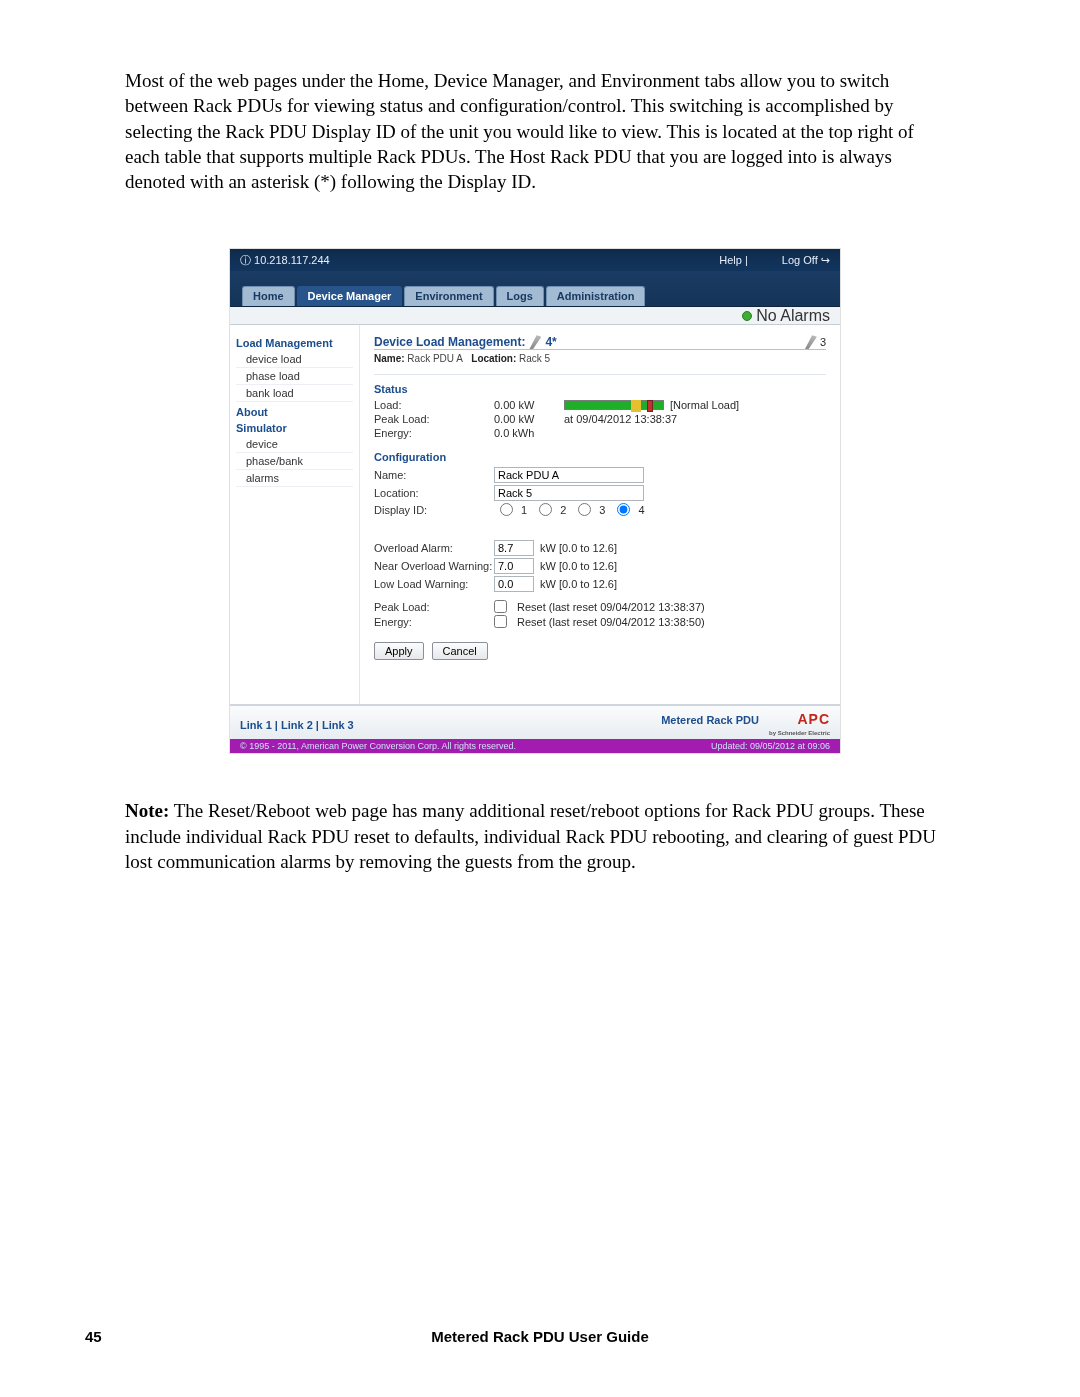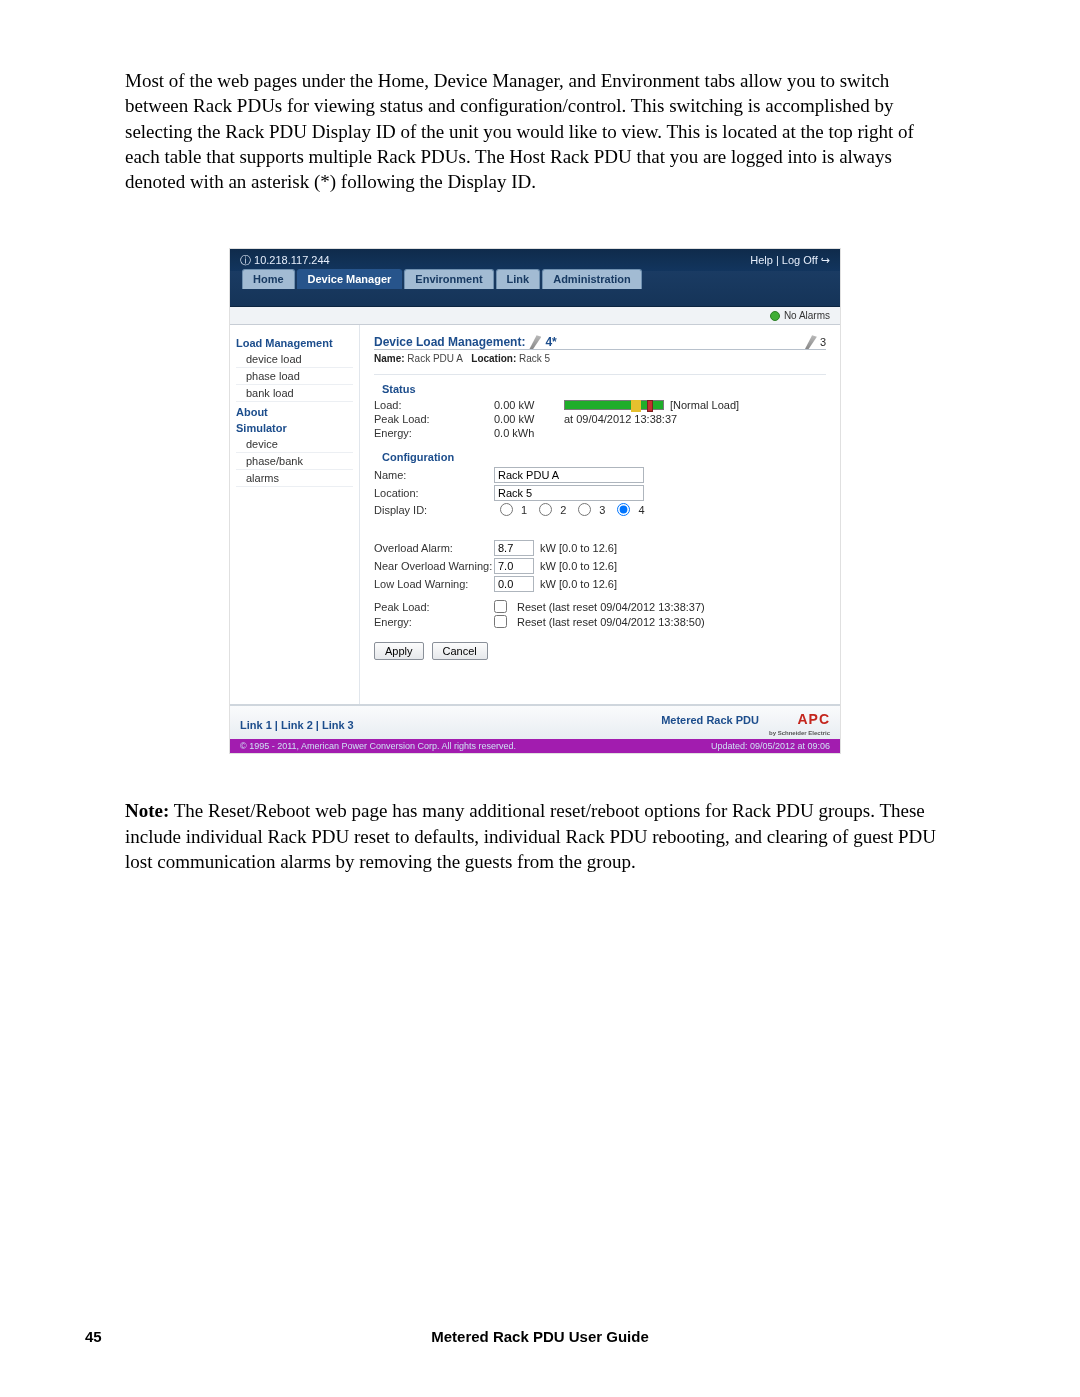--- a/index.html
+++ b/index.html
@@ -3,41 +3,41 @@
 <meta charset="utf-8">
 <style>
   * { box-sizing: border-box; margin: 0; padding: 0; }
   body { width: 1080px; height: 1397px; background: #fff; font-family: "Times New Roman", Times, serif; font-size: 19px; color: #000; position: relative; }
   .page { padding: 68px 135px 0 125px; }
   .intro { line-height: 1.33; margin-bottom: 55px; }
 
   
   .shot { width: 610px; margin: 0 auto 45px auto; font-family: Verdana, Arial, sans-serif; font-size: 11px; color: #2a2a2a; box-shadow: 0 0 0 1px rgba(0,0,0,.12); }
   .topbar { background: linear-gradient(#0f2b4b,#12355e); color: #e6eefb; height: 22px; padding: 0 10px; display: flex; justify-content: space-between; align-items: center; font-size: 11px; }
-  .topbar a { color: #e6eefb; text-decoration: none; }
+  .topbar a { color: #e6eefb; text-decoration: none; margin-left: 31px; }
   .tabsband { background: linear-gradient(#1a3b63,#153458); height: 36px; position: relative; border-bottom: 1px solid #0c2440; }
-  .tabs { position: absolute; left: 12px; bottom: 17px; display: flex; gap: 2px; }
+  .tabs { position: absolute; left: 12px; bottom: 0; display: flex; gap: 2px; }
   .tab { background: #a2bbd3; color: #183a62; padding: 3px 10px 4px 10px; border-radius: 3px 3px 0 0; font-size: 11px; font-weight: bold; cursor: pointer; border: 1px solid #6f90b0; border-bottom: none; }
   .tab.active { background: #27548b; color: #fff; border-color: #27548b; }
-  .alarmbar { background: #f0f3f6; height: 18px; display: flex; justify-content: flex-end; align-items: center; padding-right: 10px; font-size: 10px; color: #333; border-bottom: 1px solid #c7cdd5; }
+  .alarmbar { background: #f0f3f6; height: 18px; display: flex; justify-content: flex-end; align-items: center; padding-right: 10px; font-size: 16px; color: #333; border-bottom: 1px solid #c7cdd5; }
   .alarmbar .dot { width: 10px; height: 10px; border-radius: 50%; background: #3fae35; border: 1px solid #2c7f26; margin-right: 4px; }
 
   .workarea { display: flex; background: #fff; min-height: 380px; border-bottom: 1px solid #cfd6dd; }
   .sidebar { width: 130px; padding: 8px 6px; border-right: 1px solid #e1e6ec; }
   .sidebar .hdr { font-weight: bold; color: #1c4d8c; font-size: 11px; margin: 4px 0 2px 0; }
   .sidebar .item { color: #333; font-size: 11px; padding: 2px 0 2px 10px; cursor: pointer; border-bottom: 1px solid #eceff3; }
 
   .main { flex: 1; padding: 10px 14px 14px 14px; }
   .titleRow { display: flex; justify-content: space-between; align-items: center; border-bottom: 1px solid #b8c1cc; }
   .titleRow h3 { font-size: 12px; color: #1c4d8c; font-weight: bold; display: flex; align-items: center; gap: 4px; }
   .pad { width: 12px; height: 14px; background: linear-gradient(#bbb,#888); clip-path: polygon(0 100%,60% 0,100% 10%,30% 100%); }
   .subline { font-size: 10px; color: #444; padding: 3px 0 10px 0; border-bottom: 1px solid #e1e6ec; margin-bottom: 8px; }
   .subline b { color: #222; }
 
-  .sect { font-weight: bold; color: #1c4d8c; font-size: 11px; margin: 6px 0 4px 8px; }
+  .sect { font-weight: bold; color: #1c4d8c; font-size: 11px; margin: 6px 0 4px 0; }
   .row { display: flex; align-items: center; font-size: 11px; margin: 2px 0; }
   .row .lab { width: 120px; color: #333; }
   .row .val { width: 70px; }
   .row .rest { flex: 1; display: flex; align-items: center; gap: 6px; }
 
   .bar { width: 100px; height: 10px; background: #1fae2a; border: 1px solid #7a7a7a; position: relative; }
   .bar .needle { position: absolute; right: 10px; top: -1px; width: 6px; height: 12px; background: #c53030; border: 1px solid #7a2020; }
   .bar .scale { position: absolute; right: 22px; top: -1px; width: 10px; height: 12px; background: #e6c02e; }
 
   .ti { font-family: inherit; font-size: 11px; padding: 1px 3px; border: 1px solid #aeb5bd; background: #fff; }
@@ -71,21 +71,21 @@
         <a href="#">Log Off</a>
         <span>↪</span>
       </span>
     </div>
 
     <div class="tabsband">
       <div class="tabs">
         <div class="tab">Home</div>
         <div class="tab active">Device Manager</div>
         <div class="tab">Environment</div>
-        <div class="tab">Link</div>
+        <div class="tab">Logs</div>
         <div class="tab">Administration</div>
       </div>
     </div>
 
     <div class="alarmbar">
       <span class="dot"></span>
       <span>No Alarms</span>
     </div>
 
     <div class="workarea">

